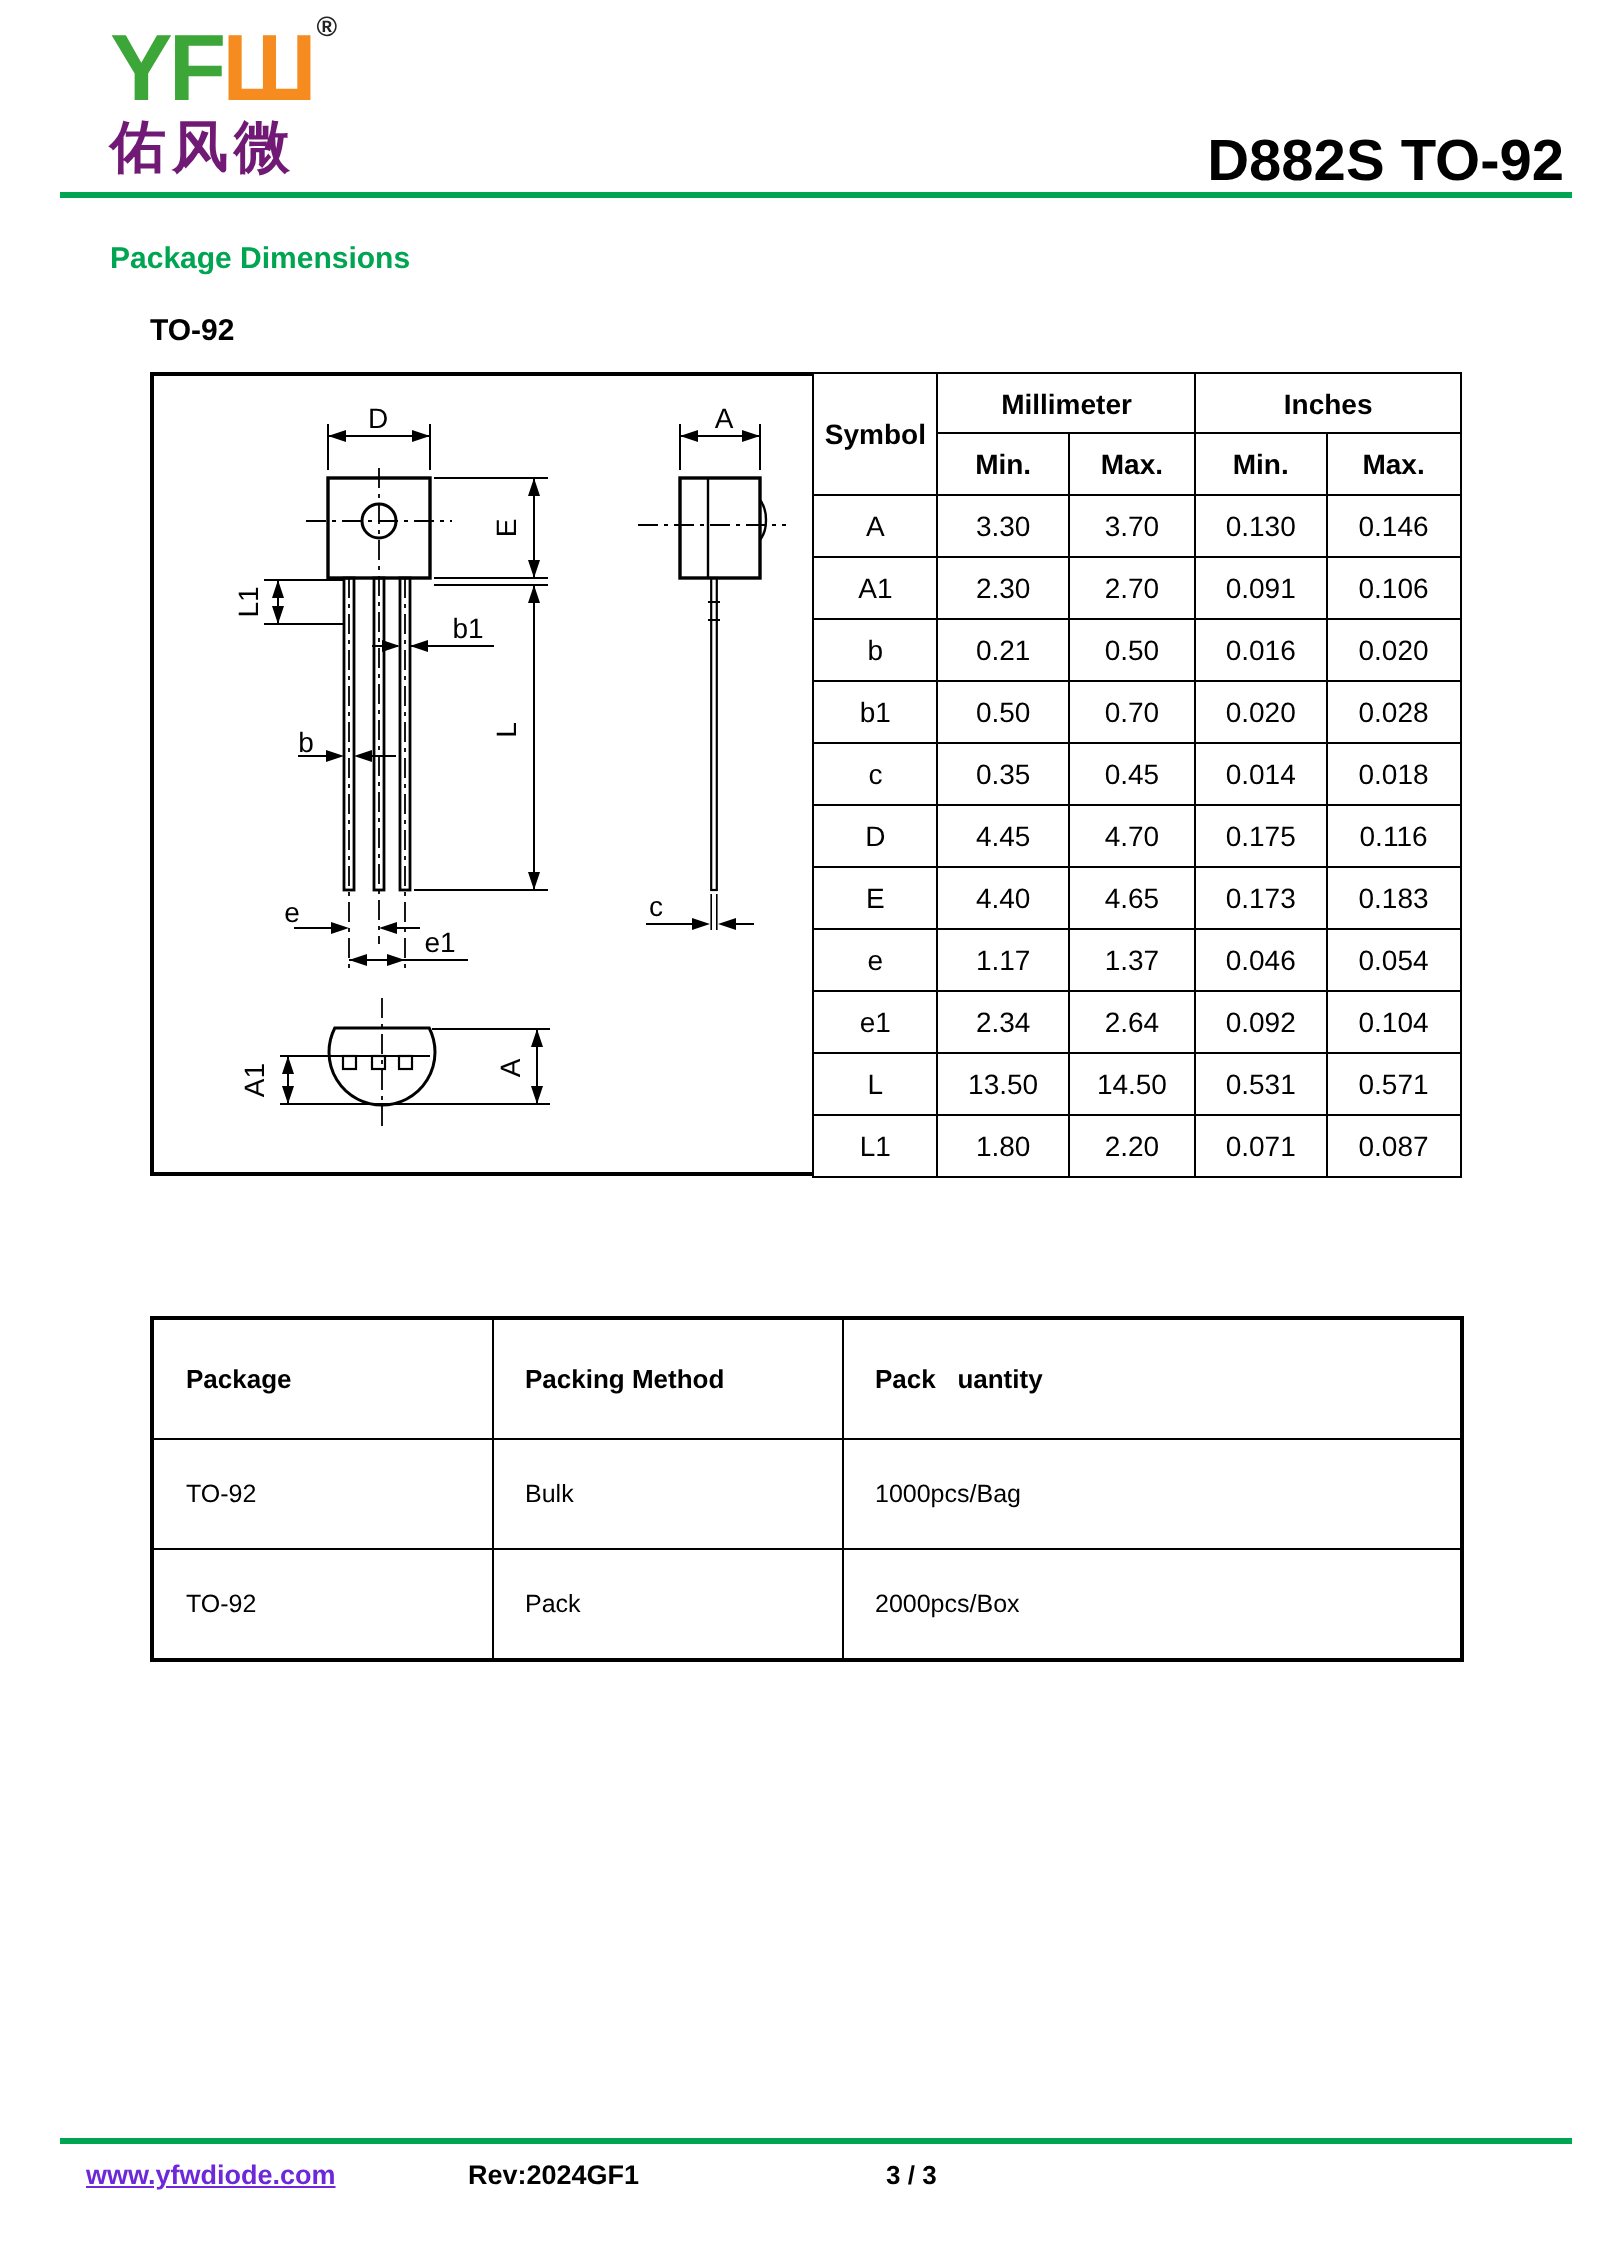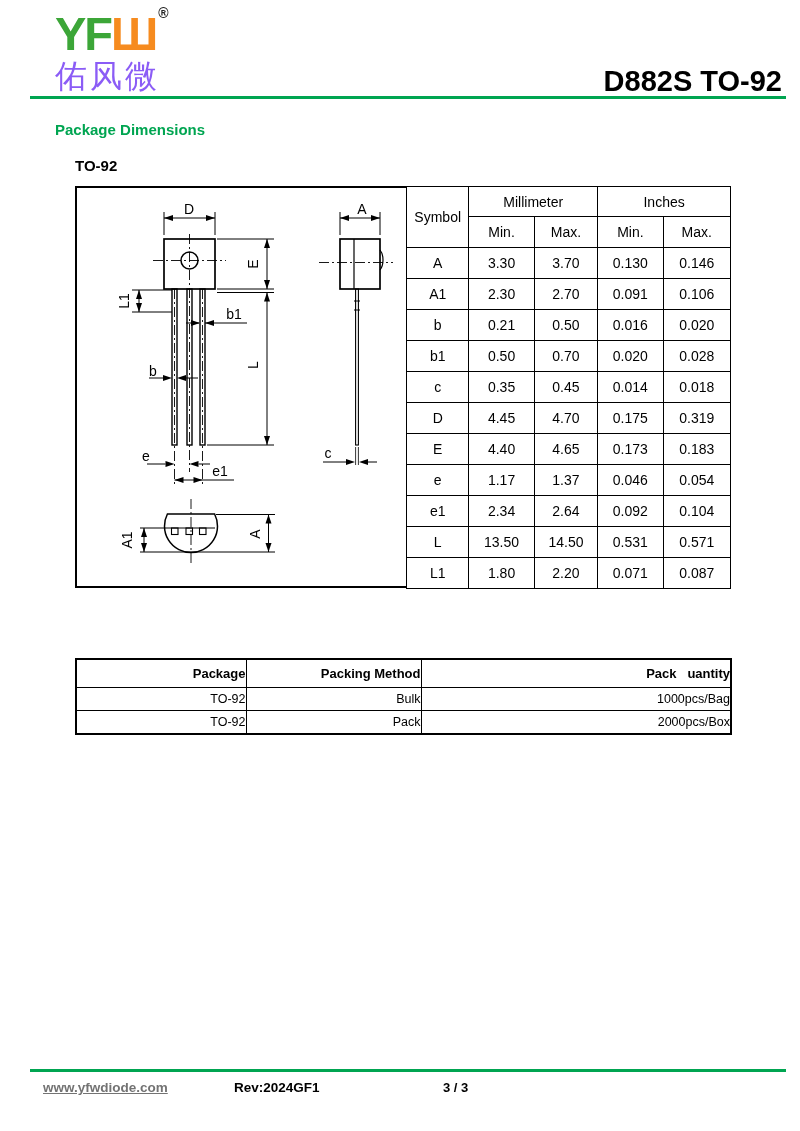--- a/index.html
+++ b/index.html
@@ -5,57 +5,57 @@
   html,body{margin:0;padding:0;background:#888;}
   .page{position:relative;width:800px;height:1131px;margin:0 auto;background:#fff;
         font-family:"Liberation Sans",sans-serif;color:#000;overflow:hidden;}
 
   
   .logo{position:absolute;left:55px;top:10px;line-height:1;}
   .logo-en{font-weight:bold;font-size:47px;letter-spacing:-2px;line-height:1;}
   .logo-yf{color:#3CA638;margin-top:48px;}
   .logo-w{color:#F68B1F;}
   .logo-reg{font-size:14px;font-weight:bold;color:#222;vertical-align:top;position:relative;top:-4px;left:2px;letter-spacing:0;}
-  .logo-cn{font-weight:normal;font-size:32px;letter-spacing:3px;margin-top:3px;color:#8b5cf6;}
+  .logo-cn{font-weight:bold;font-size:28px;letter-spacing:3px;margin-top:3px;color:#701a75;}
   .part-title{position:absolute;top:65px;right:18px;font-size:29px;font-weight:bold;letter-spacing:0px;}
   .rule-green{position:absolute;left:30px;width:756px;height:3px;background:#00A551;}
   .rule-top{top:96px;}
   .rule-bottom{top:1069px;}
 
   .section-title{position:absolute;left:55px;top:121px;font-size:15px;font-weight:bold;color:#00A551;text-align:center;}
   .pkg-label{position:absolute;left:75px;top:157px;font-size:15px;font-weight:bold;}
 
   
   .figure-box{position:absolute;left:75px;top:186px;width:655px;height:402px;
               border:2px solid #000;box-sizing:border-box;background:#fff;}
   .drawing-svg{position:absolute;left:0;top:0;}
   .cl{stroke-dasharray:10 3 2 3;stroke-width:0.9;}
   .svg-lbl{font-size:14px;fill:#000;font-family:"Liberation Sans",sans-serif;}
 
   
   .dim-table{position:absolute;left:329px;top:-2px;width:325px;height:403px;
              border-collapse:collapse;table-layout:fixed;background:#fff;}
   .dim-table th,.dim-table td{border:1.4px solid #000;text-align:center;vertical-align:middle;
              padding:0;font-size:14px;}
-  .dim-table th{font-weight:normal;}
+  .dim-table th{font-weight:bold;}
   .dim-table td{font-weight:normal;}
   .dim-table thead tr.r1 th{height:29px;}
   .dim-table thead tr.r2 th{height:30px;text-align:center;}
   .dim-table tbody tr{height:31px;}
 
   
   .pack-table{position:absolute;left:75px;top:658px;width:655px;border-collapse:collapse;
               table-layout:fixed;border:2px solid #000;background:#fff;}
-  .pack-table th,.pack-table td{border:1px solid #000;text-align:right;vertical-align:middle;padding:0;}
+  .pack-table th,.pack-table td{border:1px solid #000;text-align:left;vertical-align:middle;padding:16px;}
   .pack-table th{height:27px;font-size:13px;font-weight:bold;}
   .pack-table td{height:22px;font-size:12.5px;font-weight:normal;}
 
   
   .footer-item{position:absolute;top:1080px;font-weight:bold;font-size:13.5px;white-space:nowrap;}
-  .f-web{left:43px;color:#737373;text-decoration:underline;cursor:pointer;}
+  .f-web{left:43px;color:#6d28d9;text-decoration:underline;cursor:pointer;}
   .f-rev{left:234px;}
   .f-page{left:407px;font-size:13px;margin-left:36px;}
   .f-company{left:492px;}
 </style>
 </head>
 <body>
 
 <div class="page">
 
   <div class="logo">
@@ -242,21 +242,21 @@
             <td>0.35</td>
             <td>0.45</td>
             <td>0.014</td>
             <td>0.018</td>
           </tr>
         <tr>
             <td>D</td>
             <td>4.45</td>
             <td>4.70</td>
             <td>0.175</td>
-            <td>0.319</td>
+            <td>0.116</td>
           </tr>
         <tr>
             <td>E</td>
             <td>4.40</td>
             <td>4.65</td>
             <td>0.173</td>
             <td>0.183</td>
           </tr>
         <tr>
             <td>e</td>

